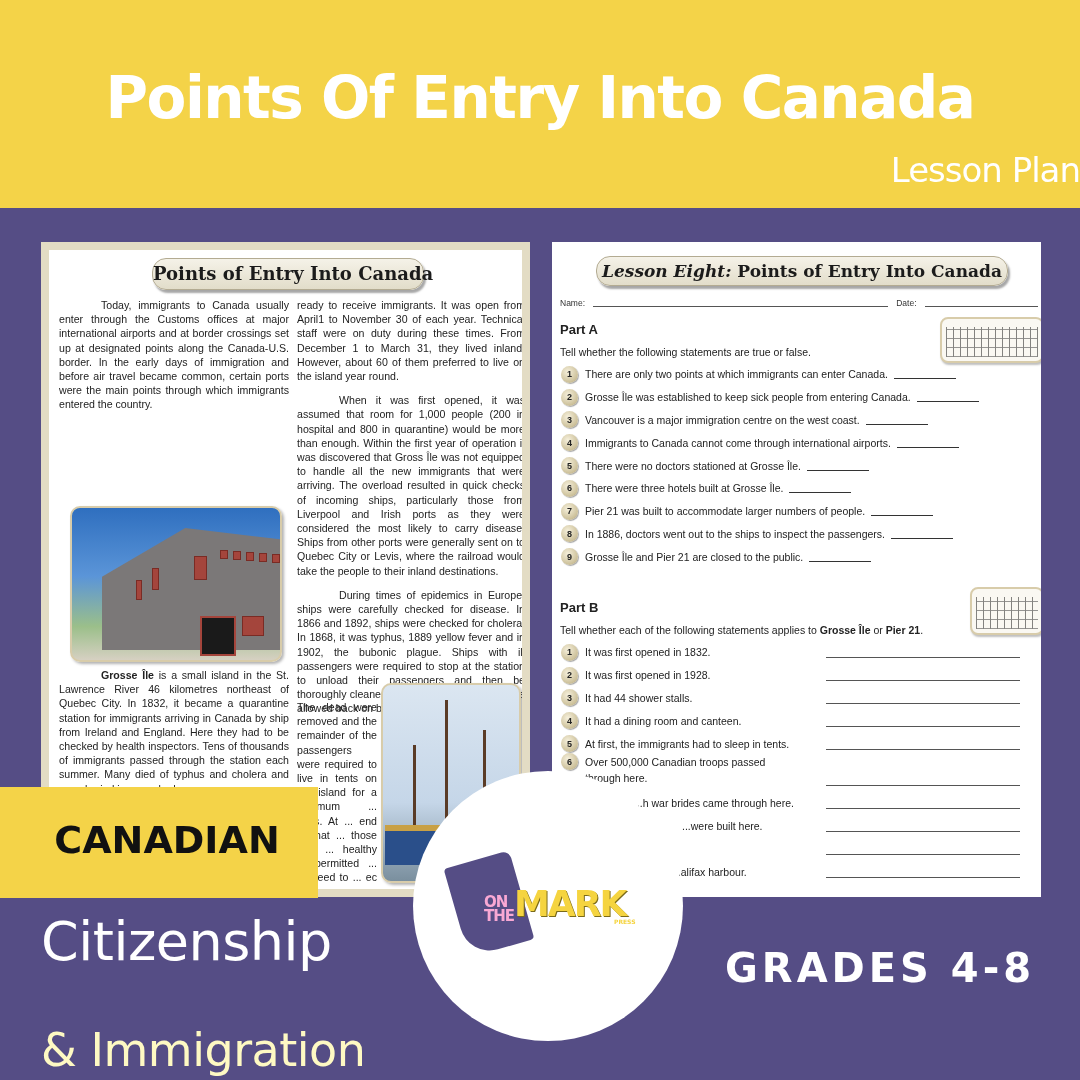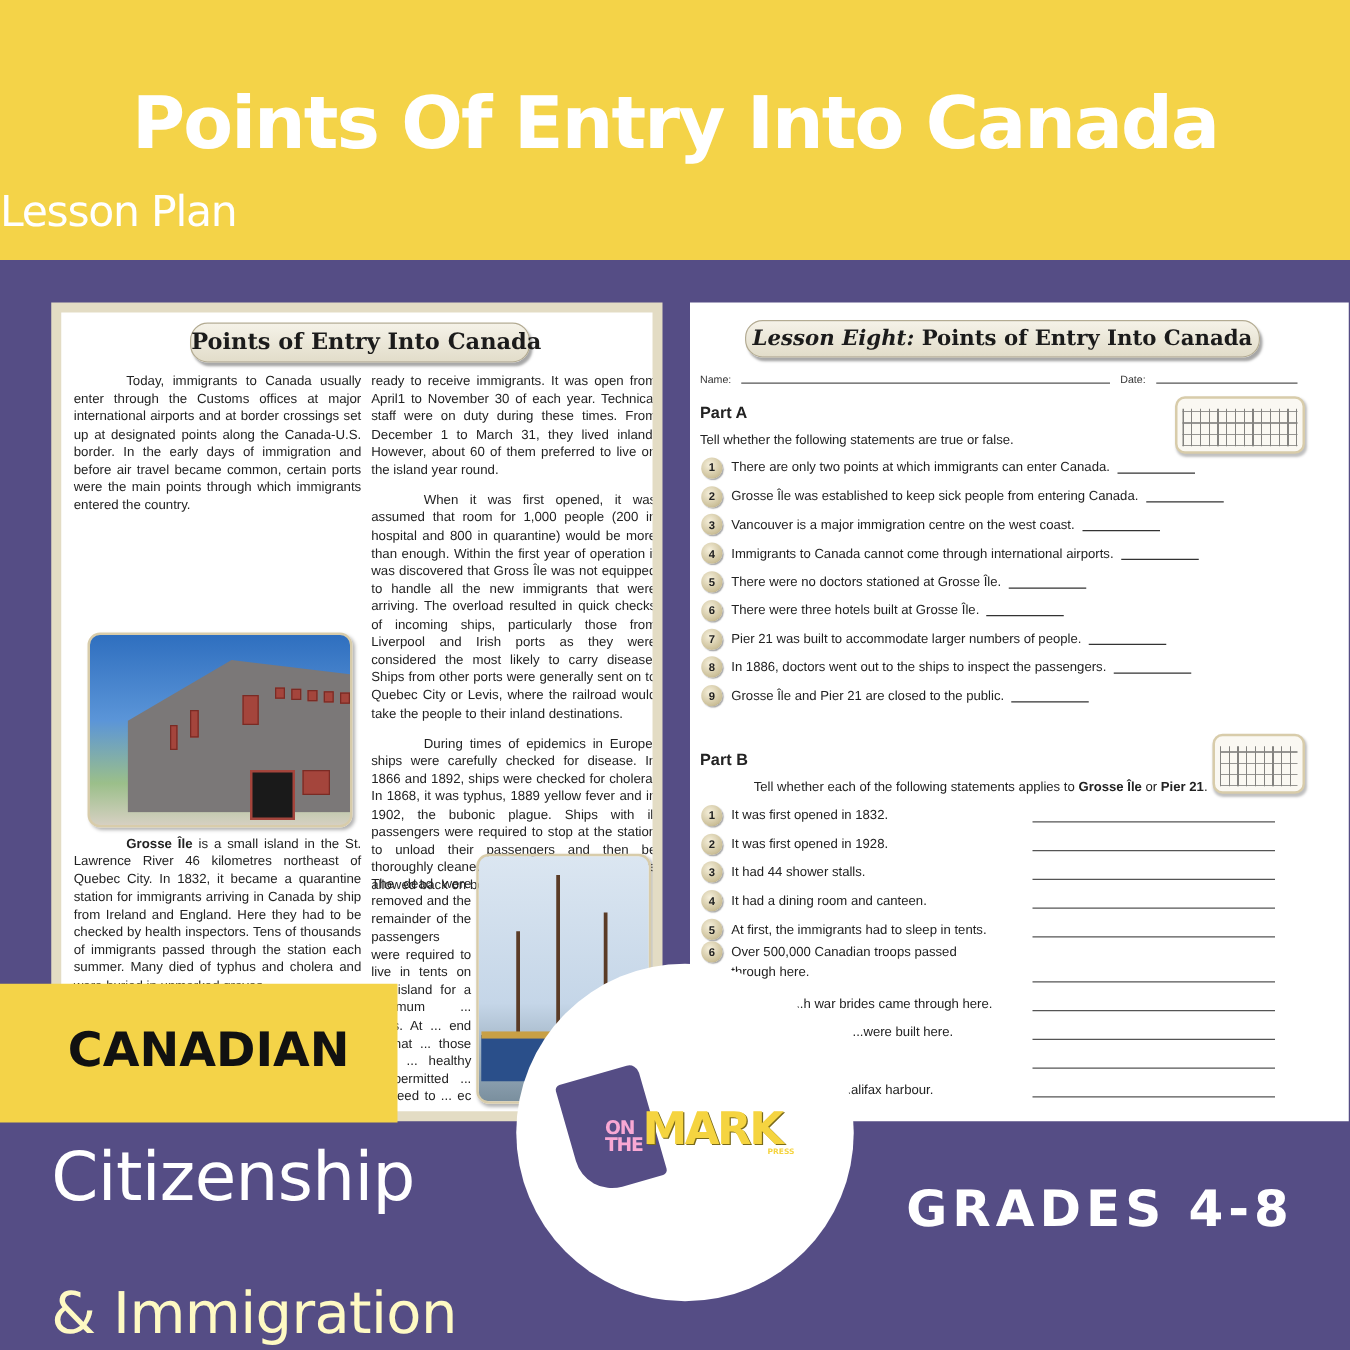--- a/index.html
+++ b/index.html
@@ -2,21 +2,21 @@
 <html><head>
 <meta charset="utf-8">
 <style>
   * { box-sizing: border-box; margin: 0; padding: 0; }
   html, body { width: 1080px; height: 1080px; overflow: hidden; }
   body { position: relative; background: #554d85; font-family: "Liberation Sans", sans-serif; }
 
   .top-band { position: absolute; left: 0; top: 0; width: 1080px; height: 208px; background: #f4d348; }
   .main-title { position: absolute; left: 0; top: 58px; width: 1080px; text-align: center; color: #ffffff;
     font-family: "DejaVu Sans", sans-serif; font-weight: bold; font-size: 58px; letter-spacing: -1.5px; line-height: 80px; }
-  .subtitle { position: absolute; left: 0; top: 150px; width: 1080px; text-align: left; color: #ffffff;
+  .subtitle { position: absolute; left: 0; top: 150px; width: 1080px; text-align: right; color: #ffffff;
     font-family: "DejaVu Sans", sans-serif; font-size: 34px; font-weight: normal; letter-spacing: -1px; }
 
   
   .page-left { position: absolute; left: 41px; top: 242px; width: 489px; height: 655px; background: #e3dcc4; padding: 8px; }
   .page-left .inner { position: relative; width: 100%; height: 100%; background: #ffffff; overflow: hidden; }
   .pill { position: absolute; background: linear-gradient(#f5f2e8, #e2ddca); border: 1px solid #b3ab92; border-radius: 14px;
     box-shadow: 2px 3px 2px rgba(0,0,0,0.35); font-family: "DejaVu Serif", serif; font-weight: bold; color: #1b1b1b; text-align: center; white-space: nowrap; }
   .pill-left { left: 103px; top: 8px; width: 272px; height: 32px; font-size: 18px; line-height: 30px; }
   .col { position: absolute; font-size: 10.6px; line-height: 14.2px; color: #222; text-align: justify; }
   .col p { text-indent: 42px; margin-bottom: 10px; }
@@ -27,21 +27,21 @@
   .bldg-body { position: absolute; left: 30px; top: 20px; width: 185px; height: 122px; background: #7b7878; clip-path: polygon(0 40%, 45% 0, 100% 10%, 100% 100%, 0 100%); }
   .bldg-window { position: absolute; background: #a4453c; border: 1px solid #7a2b24; }
   .bldg-door { position: absolute; left: 128px; top: 108px; width: 36px; height: 40px; background: #1a1a1a; border: 2px solid #a4453c; }
   .photo-ship { position: absolute; left: 332px; top: 433px; width: 140px; height: 200px; border-radius: 10px; border: 2px solid #d8ccaa;
     box-shadow: 2px 2px 3px rgba(0,0,0,0.3); overflow: hidden; background: linear-gradient(#dbe6f1, #c5d6e8 60%, #7a8f9e 100%); }
   .mast { position: absolute; width: 3px; background: #5a3b26; }
   .hull { position: absolute; left: 2px; top: 140px; width: 110px; height: 40px; background: #2a4f8a; border-top: 6px solid #c8a045; border-radius: 0 0 10px 0; }
   .side-text { position: absolute; left: 248px; top: 438px; width: 80px; font-size: 10.6px; line-height: 14.2px; color: #222; text-align: justify; }
 
   
-  .page-right { position: absolute; left: 552px; top: 242px; width: 527px; height: 655px; background: #ffffff; overflow: hidden; }
+  .page-right { position: absolute; left: 552px; top: 242px; width: 489px; height: 655px; background: #ffffff; overflow: hidden; }
   .pill-right { left: 44px; top: 14px; width: 412px; height: 30px; font-size: 17px; line-height: 28px; }
   .pill-right i { font-style: italic; }
   .name-row { position: absolute; left: 8px; top: 56px; width: 478px; font-size: 8.5px; color: #333; display: flex; gap: 8px; }
   .uline { flex: 1; border-bottom: 1px solid #555; height: 9px; }
   .part-title { position: absolute; left: 8px; font-weight: bold; font-size: 13px; color: #222; }
   .instr { position: absolute; left: 8px; font-size: 10.5px; color: #222; }
   .instr b { font-weight: bold; }
   .q-list { position: absolute; left: 9px; width: 478px; list-style: none; }
   .q-list li { height: 22.8px; display: flex; align-items: center; font-size: 10.5px; color: #222; }
   .num { width: 17px; height: 17px; border-radius: 50%; background: radial-gradient(circle at 40% 35%, #f6f0dc, #cbbf98 70%, #8e8366);
@@ -181,21 +181,21 @@
         <span>Grosse Île and Pier 21 are closed to the public.</span>
         <span class="blank"></span>
       </li>
   </ul>
 
   <div class="sketch" style="left:418px;top:345px;width:74px;height:48px;">
       <div class="sketch-lines"></div>
     </div>
 
   <div class="part-title" style="top:358px;">Part B</div>
-  <div class="instr" style="top:382px;margin-left:43px;"><span>Tell whether each of the following statements applies to </span><b>Grosse Île</b><span> or </span><b>Pier 21</b><span>.</span></div>
+  <div class="instr" style="top:382px;"><span>Tell whether each of the following statements applies to </span><b>Grosse Île</b><span> or </span><b>Pier 21</b><span>.</span></div>
 
   <ul class="q-list" style="top:399px;">
     <li>
         <span class="num">1</span>
         <span>It was first opened in 1832.</span>
       </li>
     <li>
         <span class="num">2</span>
         <span>It was first opened in 1928.</span>
       </li>

